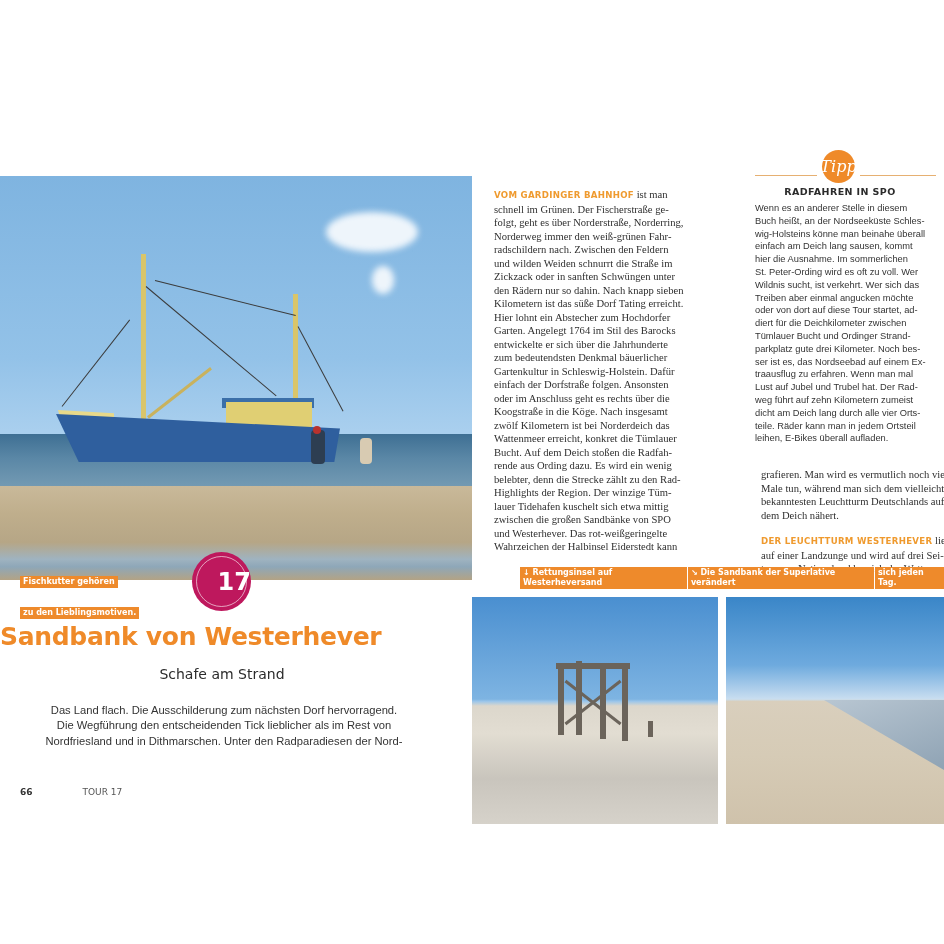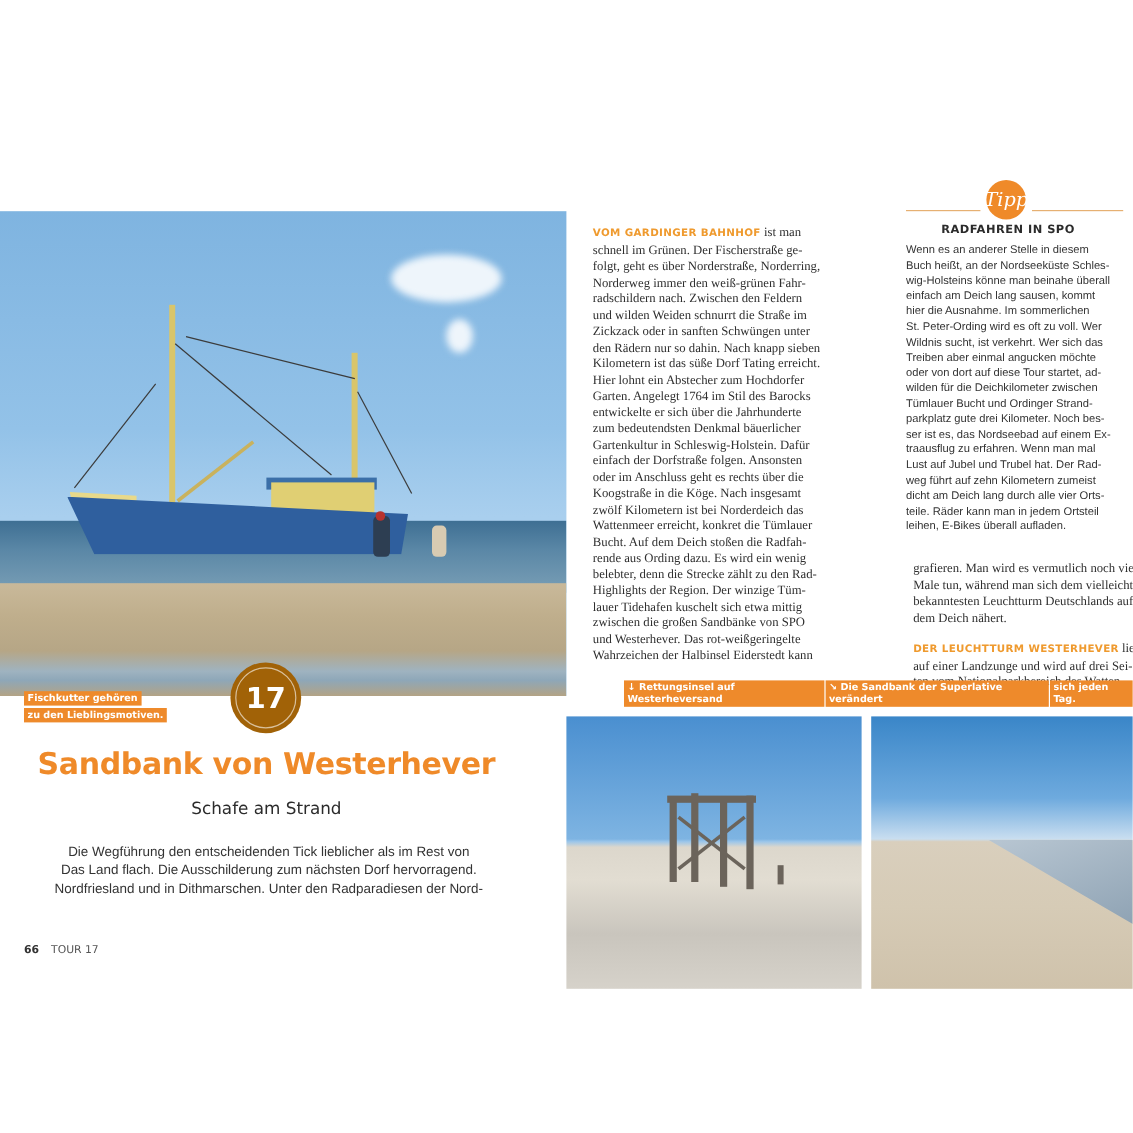--- a/index.html
+++ b/index.html
@@ -18,40 +18,40 @@
   
   .boat-hull { position: absolute; left: 56px; top: 238px; width: 284px; height: 48px; background: #2f5f9e;
     clip-path: polygon(0 0, 100% 30%, 98% 100%, 8% 100%); }
   .boat-bow { position: absolute; left: 58px; top: 234px; width: 56px; height: 16px; background: #e8d98a; clip-path: polygon(0 0,100% 20%,100% 100%,8% 100%); }
   .boat-cabin { position: absolute; left: 226px; top: 226px; width: 86px; height: 52px; background: #e0cf73; }
   .boat-cabin-roof { position: absolute; left: 222px; top: 222px; width: 92px; height: 10px; background: #3b6fa8; }
   .mast { position: absolute; width: 5px; background: #d9c56a; }
   .rig { position: absolute; height: 1px; background: #3b3b3b; transform-origin: left center; }
   .person { position: absolute; border-radius: 4px; }
 
-  .photo-caption { position: absolute; left: 20px; top: 576px; display: flex; flex-direction: column; align-items: flex-start; gap: 2px; }
+  .photo-caption { position: absolute; left: 20px; top: 576px; display: flex; flex-direction: column; align-items: flex-start; gap: 19px; }
   .photo-caption span { background: #ee8a2b; color: #fff; font-size: 8px; font-weight: bold; padding: 1px 3px; line-height: 10px; }
 
   
   .tour-badge { position: absolute; left: 192px; top: 552px; width: 59px; height: 59px; border-radius: 50%;
-    background: #a16207; display: flex; align-items: center; justify-content: center; }
+    background: #be185d; display: flex; align-items: center; justify-content: flex-end; }
   .tour-badge::before { content: ""; position: absolute; inset: 4px; border: 1px solid rgba(255,255,255,0.6); border-radius: 50%; }
   .tour-badge span { color: #fff; font-size: 24px; font-weight: bold; font-family: "DejaVu Sans", sans-serif; position: relative; }
 
   
-  .page-title { position: absolute; left: 0; top: 622px; width: 444px; text-align: center;
+  .page-title { position: absolute; left: 0; top: 622px; width: 444px; 
     color: #ef8a29; font-size: 25px; font-weight: bold; font-family: "DejaVu Sans", sans-serif; letter-spacing: -0.3px; }
   .page-subtitle { position: absolute; left: 0; top: 666px; width: 444px; text-align: center;
     font-size: 14px; color: #2b2b2b; font-family: "DejaVu Sans", sans-serif; }
   .intro { position: absolute; left: 24px; top: 703px; width: 400px; text-align: center;
     font-size: 11.2px; line-height: 15.3px; color: #333; font-family: "Liberation Sans", sans-serif; }
   .intro span { display: block; white-space: nowrap; }
   .footer { position: absolute; left: 20px; top: 787px; font-size: 9px; color: #333; font-family: "DejaVu Sans", sans-serif; display: flex; gap: 10px; }
   .footer .pn { font-weight: bold; }
-  .footer .label { color: #555; }
+  .footer .label { color: #555; margin-left: 40px; }
 
   
   .col1 { position: absolute; left: 494px; top: 188px; width: 228px; font-family: "Liberation Serif", serif;
     font-size: 10.6px; line-height: 13.5px; color: #2f2f2f; }
   .col1 span.line { display: block; white-space: nowrap; }
   .lead { color: #ef9a2e; font-family: "DejaVu Sans", sans-serif; font-weight: bold; font-size: 8.6px; letter-spacing: 0.3px; }
 
   .captions-right { position: absolute; left: 520px; top: 567px; display: flex; align-items: flex-start; gap: 1px; z-index: 3; }
   .captions-right span { background: #ee8a2b; color: #fff; font-size: 8px; font-weight: bold; padding: 1px 3px; line-height: 10px; font-family: "DejaVu Sans", sans-serif; }
 
@@ -112,22 +112,22 @@
 </div>
 
 <div class="tour-badge">
   <span>17</span>
 </div>
 
 <h1 class="page-title">Sandbank von Westerhever</h1>
 <div class="page-subtitle">Schafe am Strand</div>
 
 <div class="intro">
+  <span>Das Land flach. Die Ausschilderung zum nächsten Dorf hervorragend.</span>
   <span>Die Wegführung den entscheidenden Tick lieblicher als im Rest von</span>
-  <span>Das Land flach. Die Ausschilderung zum nächsten Dorf hervorragend.</span>
   <span>Nordfriesland und in Dithmarschen. Unter den Radparadiesen der Nord-</span>
 </div>
 
 <div class="footer">
   <span class="pn">66</span>
   <span class="label">TOUR 17</span>
 </div>
 
 <div class="col1">
   <span class="line"><span class="lead">VOM GARDINGER BAHNHOF</span><span> ist man</span></span>
@@ -168,21 +168,21 @@
 <div class="tipp-body">
   <span>Wenn es an anderer Stelle in diesem</span>
   <span>Buch heißt, an der Nordseeküste Schles-</span>
   <span>wig-Holsteins könne man beinahe überall</span>
   <span>einfach am Deich lang sausen, kommt</span>
   <span>hier die Ausnahme. Im sommerlichen</span>
   <span>St. Peter-Ording wird es oft zu voll. Wer</span>
   <span>Wildnis sucht, ist verkehrt. Wer sich das</span>
   <span>Treiben aber einmal angucken möchte</span>
   <span>oder von dort auf diese Tour startet, ad-</span>
-  <span>wilden für die Deichkilometer zwischen</span>
+  <span>diert für die Deichkilometer zwischen</span>
   <span>Tümlauer Bucht und Ordinger Strand-</span>
   <span>parkplatz gute drei Kilometer. Noch bes-</span>
   <span>ser ist es, das Nordseebad auf einem Ex-</span>
   <span>traausflug zu erfahren. Wenn man mal</span>
   <span>Lust auf Jubel und Trubel hat. Der Rad-</span>
   <span>weg führt auf zehn Kilometern zumeist</span>
   <span>dicht am Deich lang durch alle vier Orts-</span>
   <span>teile. Räder kann man in jedem Ortsteil</span>
   <span>leihen, E-Bikes überall aufladen.</span>
 </div>

